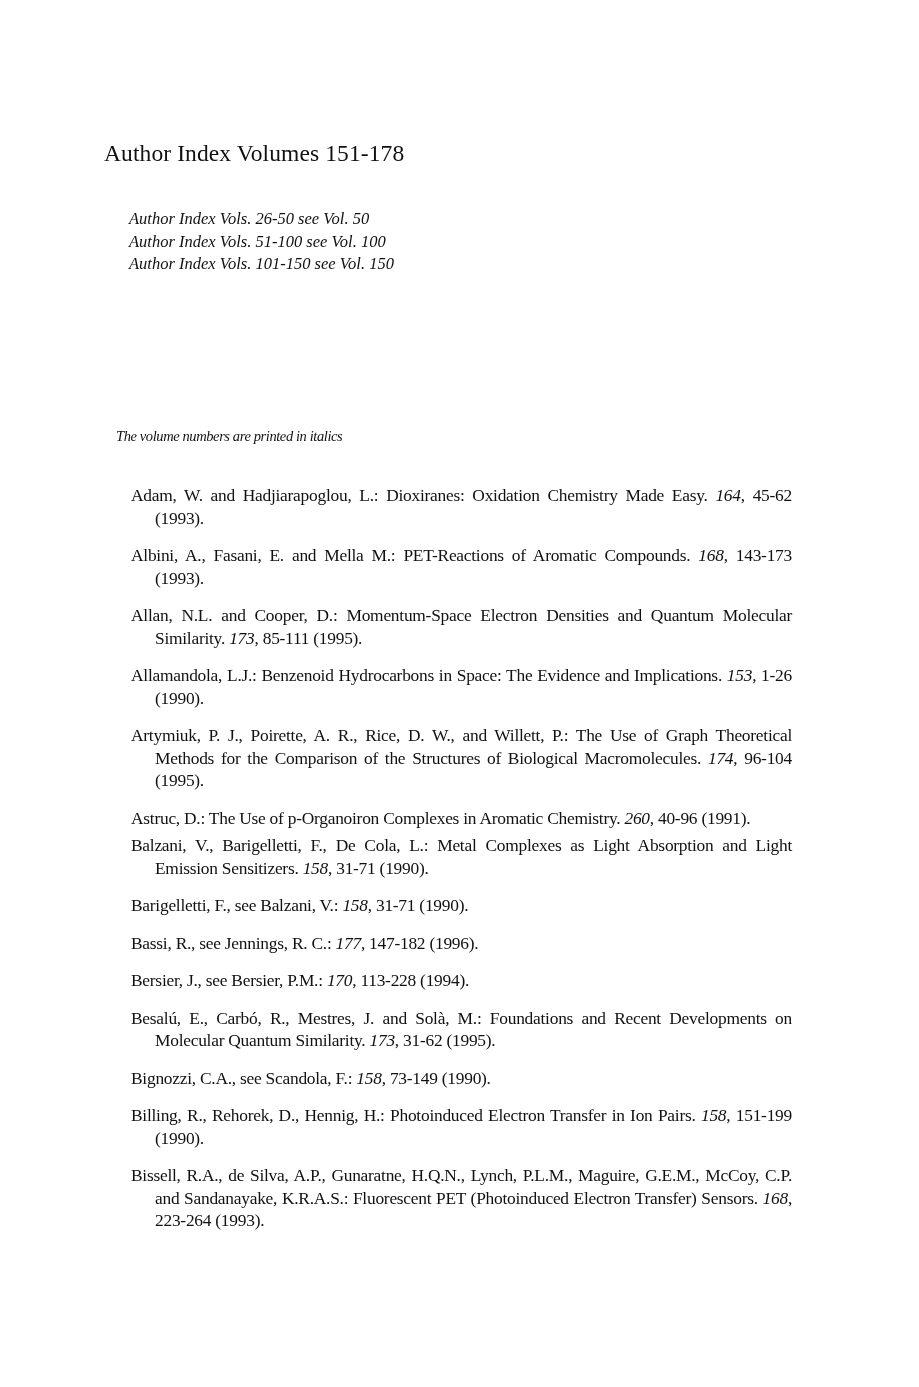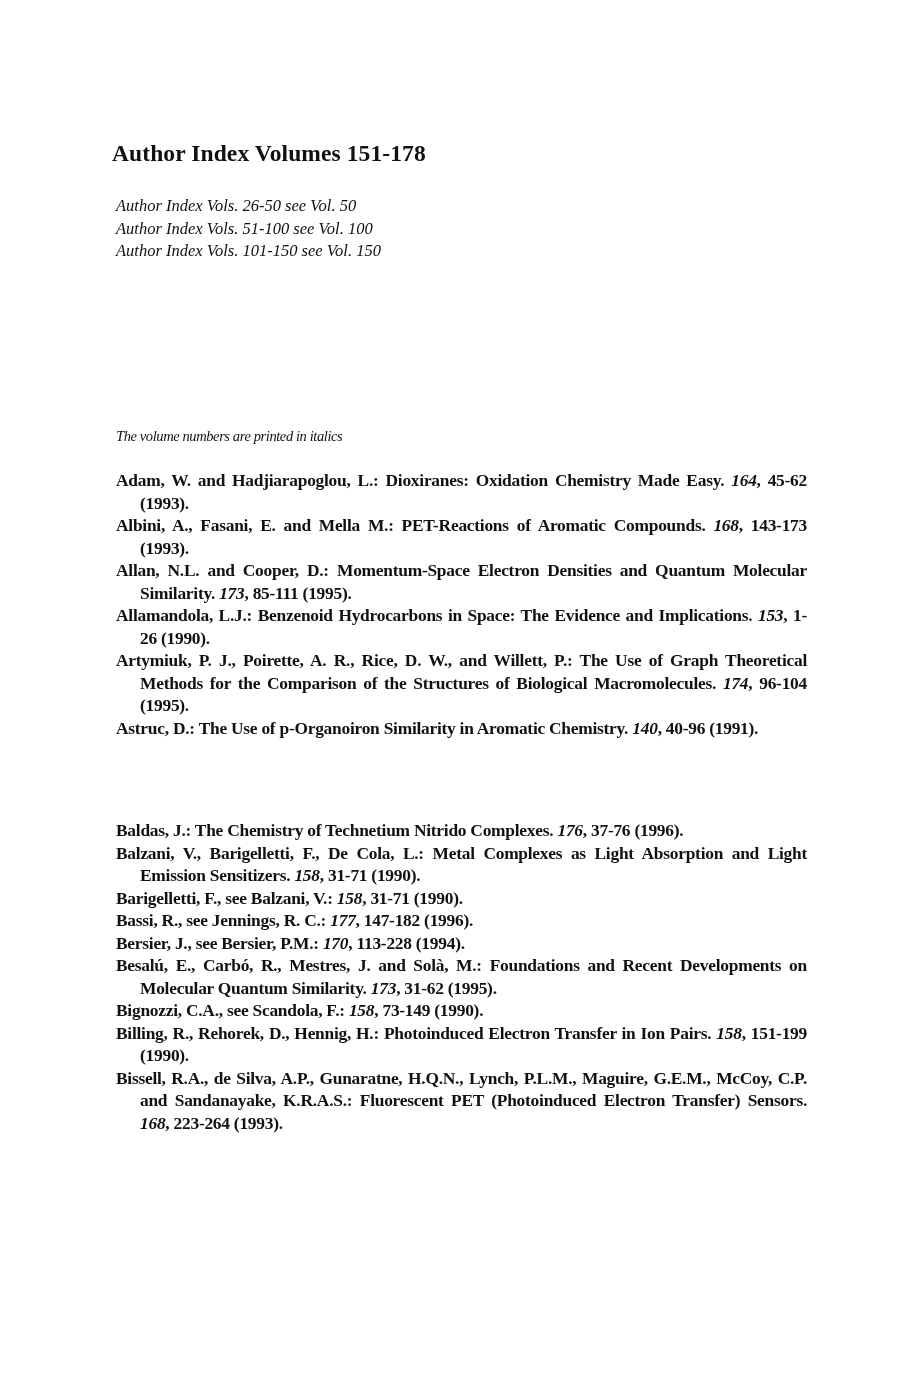--- a/index.html
+++ b/index.html
@@ -1,41 +1,41 @@
 <!DOCTYPE html>
 <html><head>
 <meta charset="utf-8">
 <style>
   html, body { margin: 0; padding: 0; background: #ffffff; }
   body {
     width: 919px; height: 1387px; position: relative; overflow: hidden;
     font-family: "Liberation Serif", "DejaVu Serif", serif; color: #111111;
   }
   .page-title {
-    position: absolute; left: 112px; top: 140px; margin: 0;
-    font-size: 23.5px; font-weight: bold; letter-spacing: 0.1px;
+    position: absolute; left: 104px; top: 140px; margin: 0;
+    font-size: 23.5px; font-weight: normal; letter-spacing: 0.1px;
   }
   .see-also {
-    position: absolute; left: 116px; top: 195px; margin: 0;
+    position: absolute; left: 116px; top: 195px; margin: 13px;
     font-style: italic; font-size: 16.5px; line-height: 22.5px; font-family: Liberation Serif, serif;
   }
   .see-also div { white-space: nowrap; }
   .note {
     position: absolute; left: 116px; top: 428px; margin: 0;
     font-style: italic; font-size: 14.5px; letter-spacing: -0.4px; text-align: right;
   }
   .entries {
     position: absolute; left: 116px; width: 691px;
     font-size: 17.4px; line-height: 22.5px;
   }
   .entries.a { top: 469px; }
   .entries.b { top: 819px; }
   .entry {
-    padding-left: 24px; text-indent: -24px; margin: 0;
-    text-align: justify; letter-spacing: -0.25px; font-weight: bold;
+    padding-left: 24px; text-indent: -24px; margin: 15px;
+    text-align: justify; letter-spacing: -0.25px;
   }
   .entry i { font-style: italic; }
 </style>
 </head>
 <body>
 
 <h1 class="page-title">Author Index Volumes 151-178</h1>
 
 <div class="see-also">
   <div>Author Index Vols. 26-50 see Vol. 50</div>
@@ -44,24 +44,23 @@
 </div>
 
 <div class="note">The volume numbers are printed in italics</div>
 
 <div class="entries a">
     <p class="entry"><span>Adam, W. and Hadjiarapoglou, L.: Dioxiranes: Oxidation Chemistry Made Easy. </span><i>164</i><span>, 45-62 (1993).</span></p>
     <p class="entry"><span>Albini, A., Fasani, E. and Mella M.: PET-Reactions of Aromatic Compounds. </span><i>168</i><span>, 143-173 (1993).</span></p>
     <p class="entry"><span>Allan, N.L. and Cooper, D.: Momentum-Space Electron Densities and Quantum Molecular Similarity. </span><i>173</i><span>, 85-111 (1995).</span></p>
     <p class="entry"><span>Allamandola, L.J.: Benzenoid Hydrocarbons in Space: The Evidence and Implications. </span><i>153</i><span>, 1-26 (1990).</span></p>
     <p class="entry"><span>Artymiuk, P. J., Poirette, A. R., Rice, D. W., and Willett, P.: The Use of Graph Theoretical Methods for the Comparison of the Structures of Biological Macromolecules. </span><i>174</i><span>, 96-104 (1995).</span></p>
-    <p class="entry"><span>Astruc, D.: The Use of p-Organoiron Similarity in Aromatic Chemistry. </span><i>140</i><span>, 40-96 (1991).</span></p>
+    <p class="entry"><span>Astruc, D.: The Use of p-Organoiron Complexes in Aromatic Chemistry. </span><i>260</i><span>, 40-96 (1991).</span></p>
   </div>
 <div class="entries b">
-    <p class="entry"><span>Baldas, J.: The Chemistry of Technetium Nitrido Complexes. </span><i>176</i><span>, 37-76 (1996).</span></p>
     <p class="entry"><span>Balzani, V., Barigelletti, F., De Cola, L.: Metal Complexes as Light Absorption and Light Emission Sensitizers. </span><i>158</i><span>, 31-71 (1990).</span></p>
     <p class="entry"><span>Barigelletti, F., see Balzani, V.: </span><i>158</i><span>, 31-71 (1990).</span></p>
     <p class="entry"><span>Bassi, R., see Jennings, R. C.: </span><i>177</i><span>, 147-182 (1996).</span></p>
     <p class="entry"><span>Bersier, J., see Bersier, P.M.: </span><i>170</i><span>, 113-228 (1994).</span></p>
     <p class="entry"><span>Besalú, E., Carbó, R., Mestres, J. and Solà, M.: Foundations and Recent Developments on Molecular Quantum Similarity. </span><i>173</i><span>, 31-62 (1995).</span></p>
     <p class="entry"><span>Bignozzi, C.A., see Scandola, F.: </span><i>158</i><span>, 73-149 (1990).</span></p>
     <p class="entry"><span>Billing, R., Rehorek, D., Hennig, H.: Photoinduced Electron Transfer in Ion Pairs. </span><i>158</i><span>, 151-199 (1990).</span></p>
     <p class="entry"><span>Bissell, R.A., de Silva, A.P., Gunaratne, H.Q.N., Lynch, P.L.M., Maguire, G.E.M., McCoy, C.P. and Sandanayake, K.R.A.S.: Fluorescent PET (Photoinduced Electron Transfer) Sensors. </span><i>168</i><span>, 223-264 (1993).</span></p>
   </div>
 

